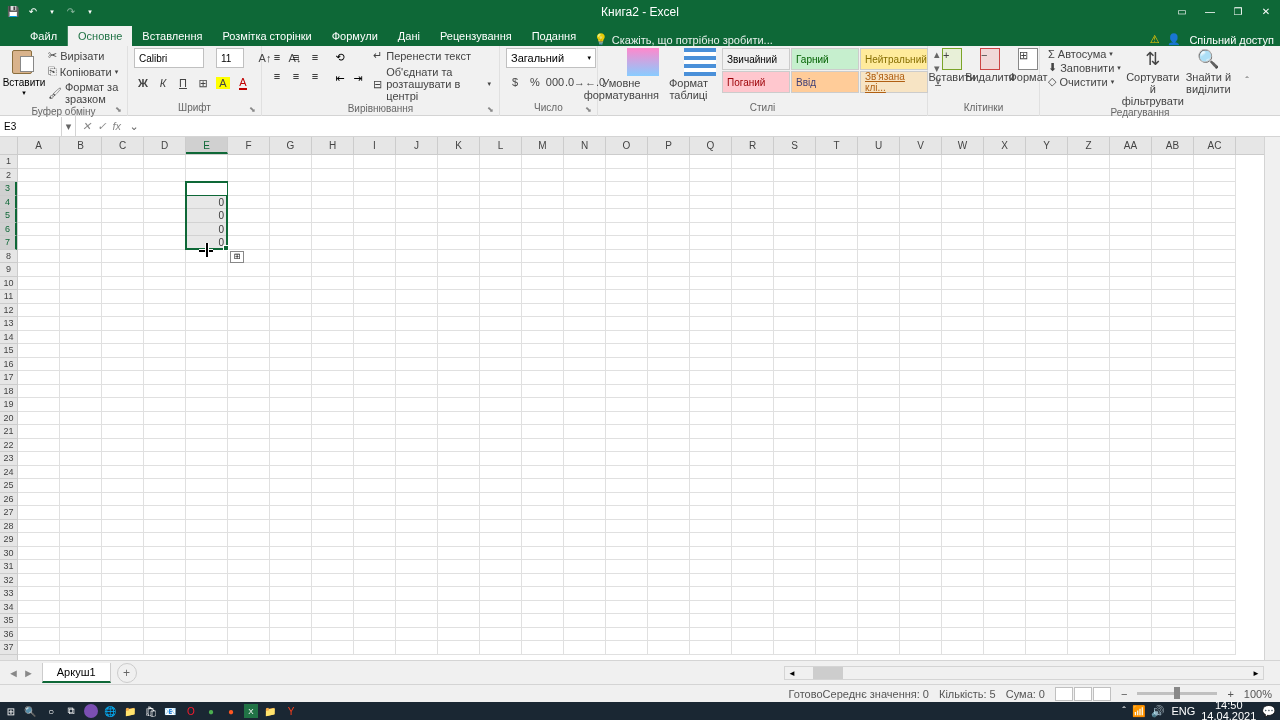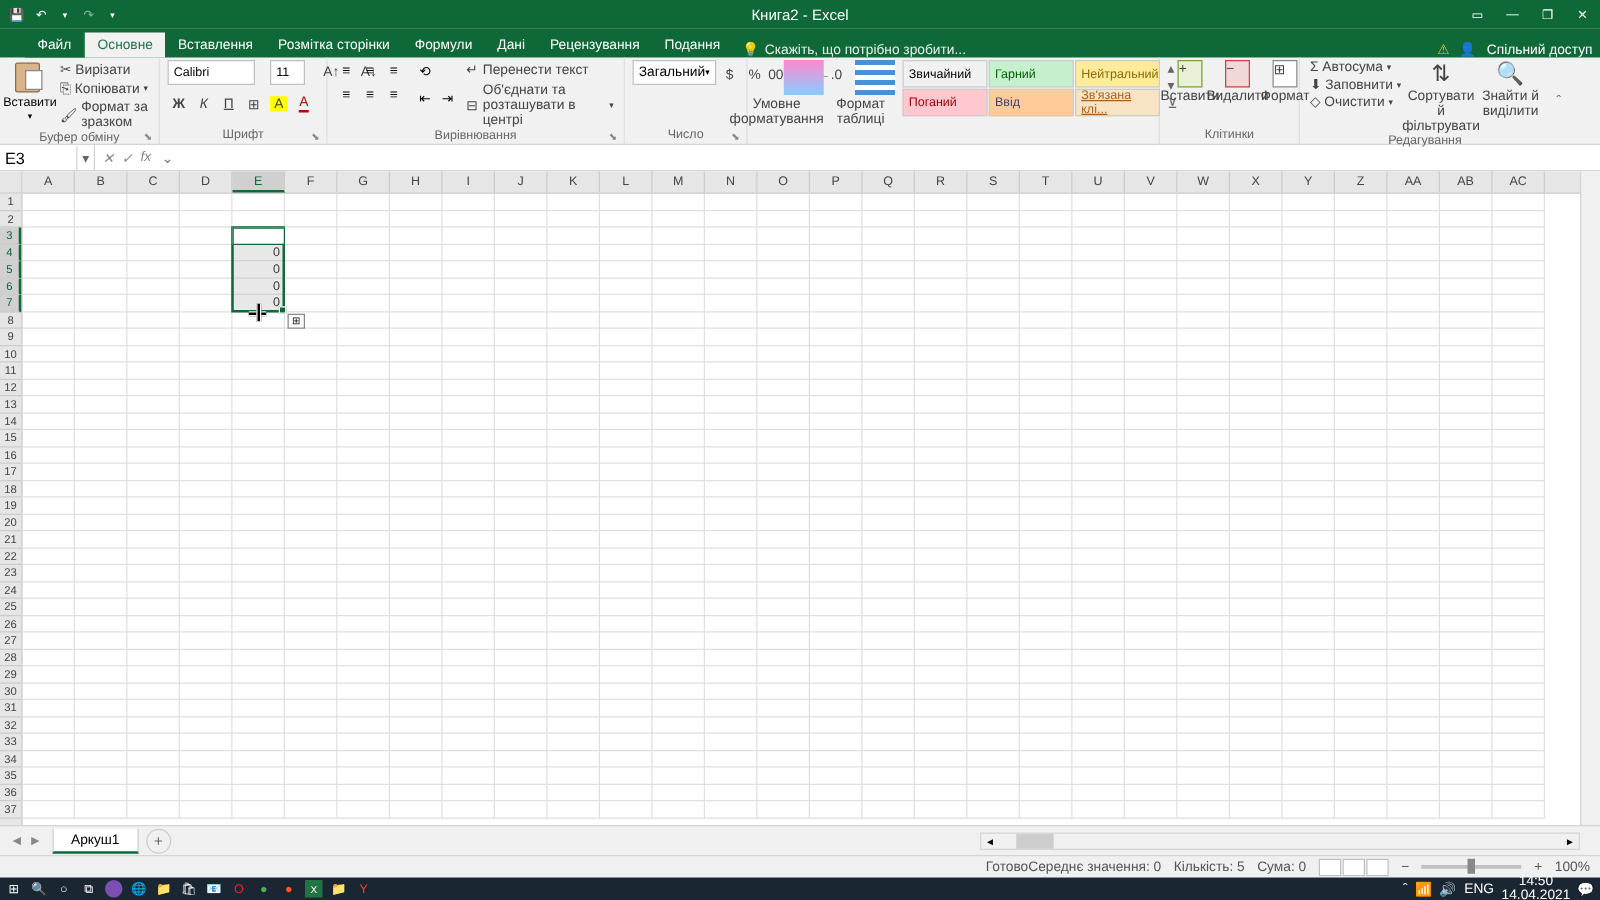--- a/index.html
+++ b/index.html
@@ -47,21 +47,21 @@
 .sg.bad{background:#ffc7ce;color:#9c0006}
 .sg.input{background:#ffcc99;color:#3f3f76}
 .sg.linked{background:#f7e4c4;color:#b05f12;text-decoration:underline}
 .cells-btns{display:flex;gap:2px}
 .cell-btn{display:flex;flex-direction:column;align-items:center;width:42px;font-size:10px;color:#444;gap:1px}
 .edit-col{display:flex;flex-direction:column;gap:1px;font-size:10px;color:#444}
 .edit-item{display:flex;align-items:center;gap:3px;padding:0 2px}
 .big-btn{display:flex;flex-direction:column;align-items:center;width:52px;font-size:10px;color:#444;gap:1px}
 .collapse{width:14px;display:flex;align-items:center;justify-content:center;color:#666}
 .namebox-row{height:21px;border-bottom:1px solid #d4d4d4;display:flex;align-items:center;background:#fff}
-.namebox{width:62px;height:19px;border-right:1px solid #d4d4d4;padding:0 4px;font-size:13px;display:flex;align-items:center}
+.namebox{width:62px;height:19px;border-right:1px solid #d4d4d4;padding:0 4px;font-size:10px;display:flex;align-items:center}
 .namebox-dd{width:14px;display:flex;align-items:center;justify-content:center;color:#666;border-right:1px solid #d4d4d4;height:100%}
 .fx-btns{display:flex;align-items:center;gap:6px;padding:0 6px;color:#888}
 .fx-btn{font-size:11px;color:#888;font-style:italic}
 .formula-bar{flex:1;padding:0 6px;font-size:11px}
 .fb-expand{width:14px;color:#666;text-align:center}
 .grid-area{position:absolute;top:137px;left:0;right:0;bottom:60px;overflow:hidden}
 .corner{position:absolute;left:0;top:0;width:18px;height:18px;background:#e6e6e6;border-right:1px solid #ccc;border-bottom:1px solid #ccc}
 .col-headers{position:absolute;left:18px;top:0;right:16px;height:18px;display:flex;background:#e6e6e6;border-bottom:1px solid #ccc}
 .ch{width:42px;border-right:1px solid #ccc;text-align:center;font-size:10px;line-height:18px;color:#444}
 .ch.sel{background:#d0d0d0;color:#0e6837;border-bottom:2px solid #0e6837}
@@ -224,21 +224,21 @@
             <span>Об'єднати та розташувати в центрі</span>
             <span style="font-size:7px">▾</span>
           </div>
       </div>
     </div>
     <div class="rgroup-label">Вирівнювання</div>
     <div class="dialog-launcher">⬊</div>
   </div>
 
   <div class="rgroup" style="width:98px">
-    <div class="rgroup-body" style="flex-direction:row;gap:2px">
+    <div class="rgroup-body" style="flex-direction:column;gap:2px">
       <div class="num-fmt">
           <span>Загальний</span>
           <span style="font-size:7px">▾</span>
         </div>
       <div class="num-row">
         <div class="fb">$</div>
         <div class="fb">%</div>
         <div class="fb">000</div>
         <div class="fb">.0→</div>
         <div class="fb">←.0</div>
@@ -267,20 +267,21 @@
         <div class="sg bad">Поганий</div>
         <div class="sg input">Ввід</div>
         <div class="sg linked">Зв'язана клі...</div>
       </div>
       <div style="display:flex;flex-direction:column;justify-content:center;gap:1px;font-size:7px;color:#666;padding:0 2px">
         <span>▴</span>
         <span>▾</span>
         <span>⊻</span>
       </div>
     </div>
+    <div class="rgroup-label">Стилі</div>
   </div>
 
   <div class="rgroup" style="width:112px">
     <div class="rgroup-body">
       <div class="cells-btns">
         <div class="cell-btn" style="width:36px">
           <div style="width:20px;height:22px;background:#e8f0d8;border:1px solid #7ba428">+</div>
           <span>Вставити</span>
         </div>
         <div class="cell-btn" style="width:36px">

